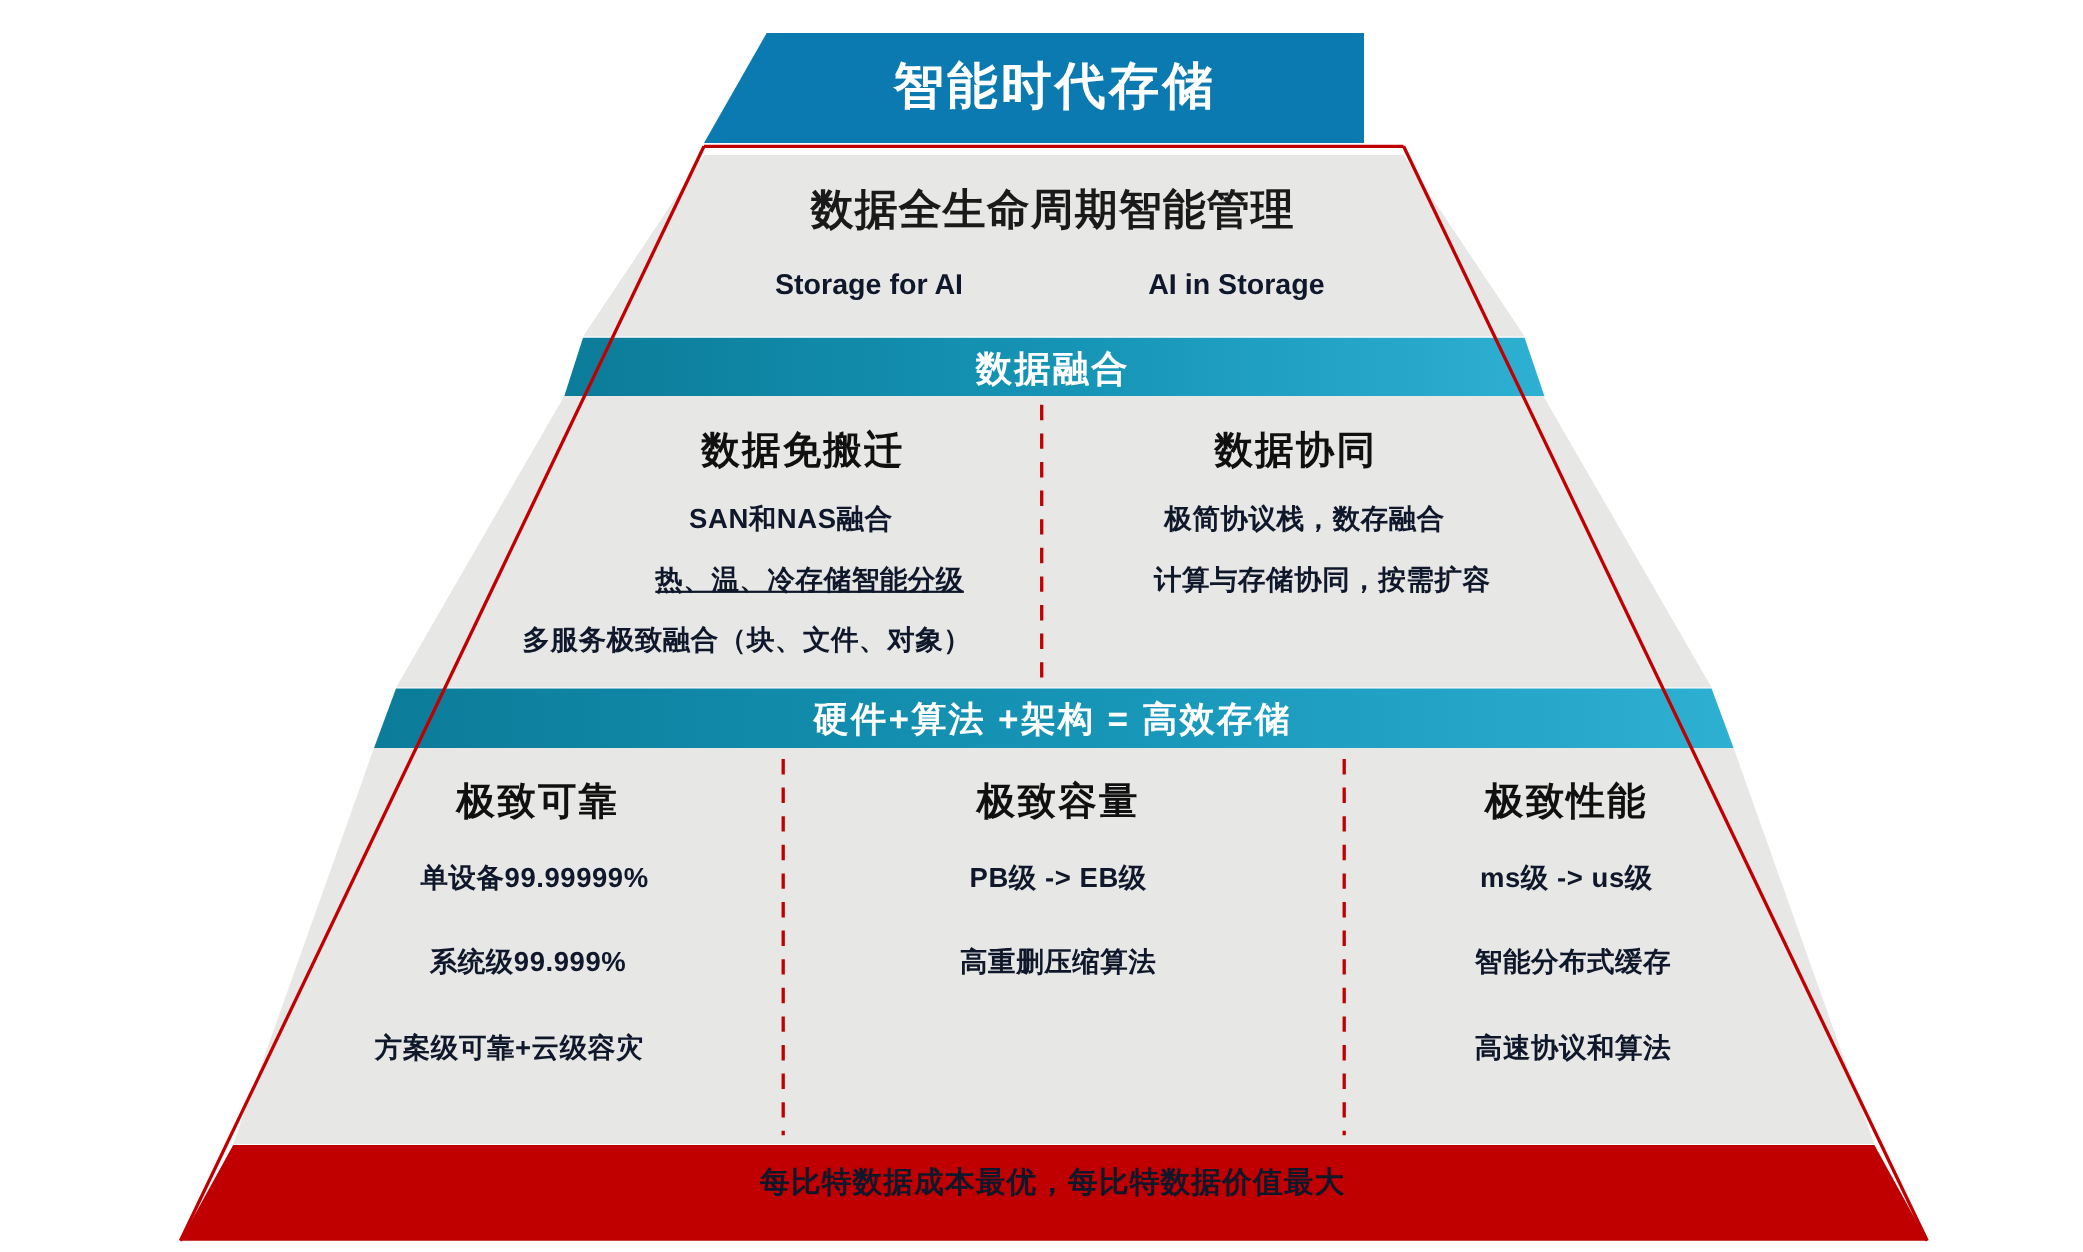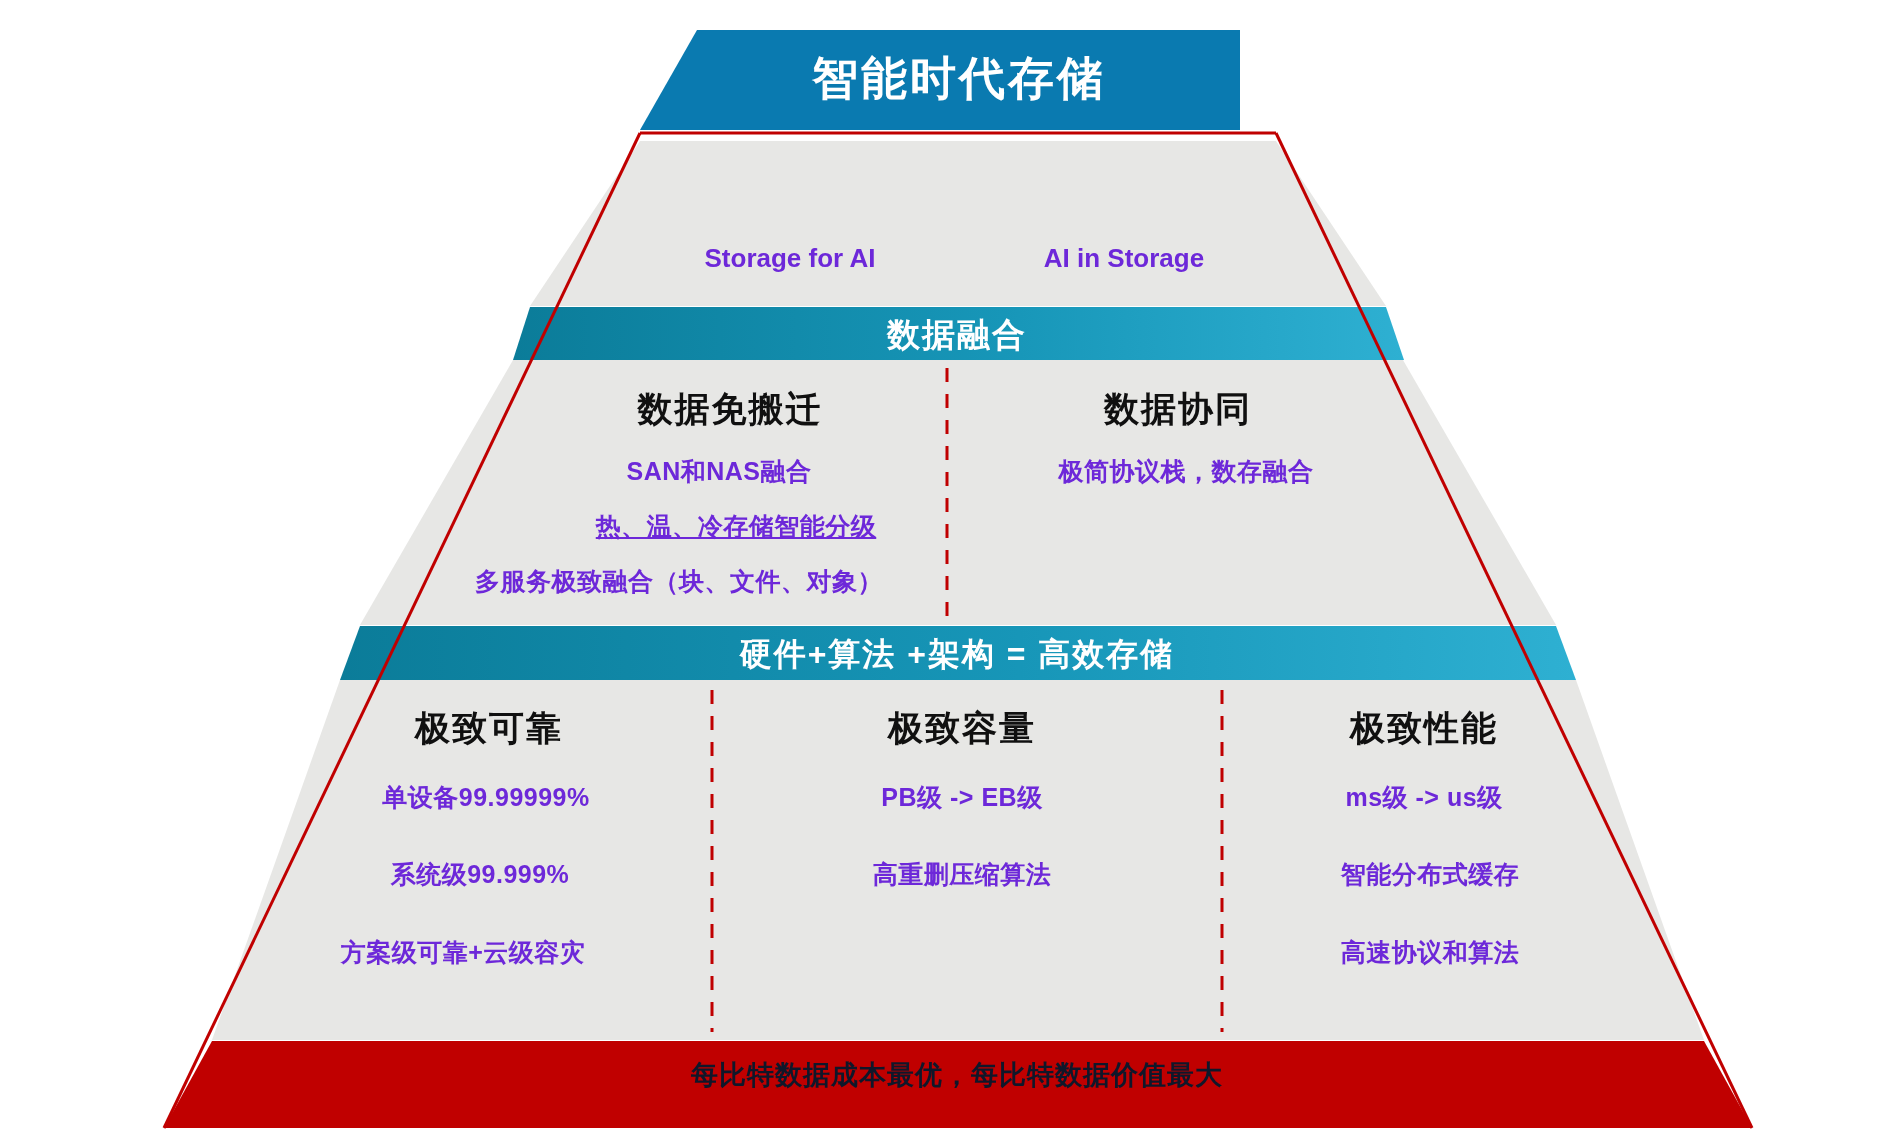--- a/index.html
+++ b/index.html
@@ -24,21 +24,21 @@
   .col-head{
     color:#101010;font-size:35px;font-weight:700;letter-spacing:2px;
   }
   
   .band-title{
     color:#ffffff;font-size:33px;font-weight:700;letter-spacing:2px;
   }
   .band-title.wide{font-size:32px;}
   
   .bullet{
-    color:#6d28d9;font-size:25px;font-weight:700;letter-spacing:0.5px;
+    color:#0f172a;font-size:25px;font-weight:700;letter-spacing:0.5px;
   }
   .bullet.en{font-size:26px;letter-spacing:0px;}
   
   .footer-txt{
     color:#0f172a;font-size:27px;font-weight:700;letter-spacing:1px;
   }
 </style>
 </head>
 <body>
 
@@ -73,32 +73,34 @@
     <line x1="640" y1="133" x2="1276" y2="133" stroke="#c00000" stroke-width="3"></line>
 
     <line x1="947" y1="368" x2="947" y2="620" stroke="#c00000" stroke-width="3" stroke-dasharray="14 12"></line>
 
     <line x1="712" y1="690" x2="712" y2="1032" stroke="#c00000" stroke-width="3" stroke-dasharray="14 12"></line>
     <line x1="1222" y1="690" x2="1222" y2="1032" stroke="#c00000" stroke-width="3" stroke-dasharray="14 12"></line>
   </svg>
 
   <div class="txt center apex-title" style="left:959px;top:48px;">智能时代存储</div>
 
+  <div class="txt center tier-head" style="left:957px;top:164px;">数据全生命周期智能管理</div>
   <div class="txt center bullet en" style="left:790px;top:243px;">Storage for AI</div>
   <div class="txt center bullet en" style="left:1124px;top:243px;">AI in Storage</div>
 
   <div class="txt center band-title" style="left:957px;top:313px;">数据融合</div>
 
   <div class="txt center col-head" style="left:730px;top:386px;">数据免搬迁</div>
   <div class="txt center bullet" style="left:719px;top:455px;">SAN和NAS融合</div>
   <div class="txt center bullet" style="left:736px;top:510px;text-decoration:underline;">热、温、冷存储智能分级</div>
   <div class="txt center bullet" style="left:679px;top:565px;">多服务极致融合（块、文件、对象）</div>
 
   <div class="txt center col-head" style="left:1178px;top:386px;">数据协同</div>
   <div class="txt center bullet" style="left:1186px;top:455px;">极简协议栈，数存融合</div>
+  <div class="txt center bullet" style="left:1202px;top:510px;">计算与存储协同，按需扩容</div>
 
   <div class="txt center band-title wide" style="left:957px;top:633px;">硬件+算法 +架构 = 高效存储</div>
 
   <div class="txt center col-head" style="left:489px;top:705px;">极致可靠</div>
   <div class="txt center bullet" style="left:486px;top:781px;">单设备99.99999%</div>
   <div class="txt center bullet" style="left:480px;top:858px;">系统级99.999%</div>
   <div class="txt center bullet" style="left:463px;top:936px;">方案级可靠+云级容灾</div>
 
   <div class="txt center col-head" style="left:962px;top:705px;">极致容量</div>
   <div class="txt center bullet" style="left:962px;top:781px;">PB级 -&gt; EB级</div>

